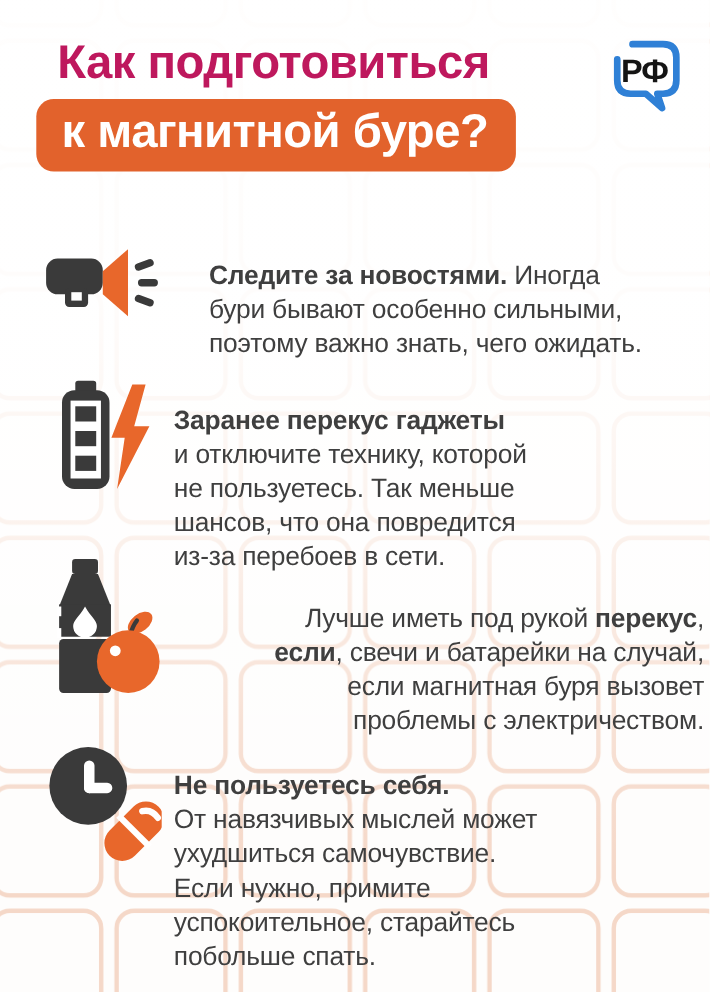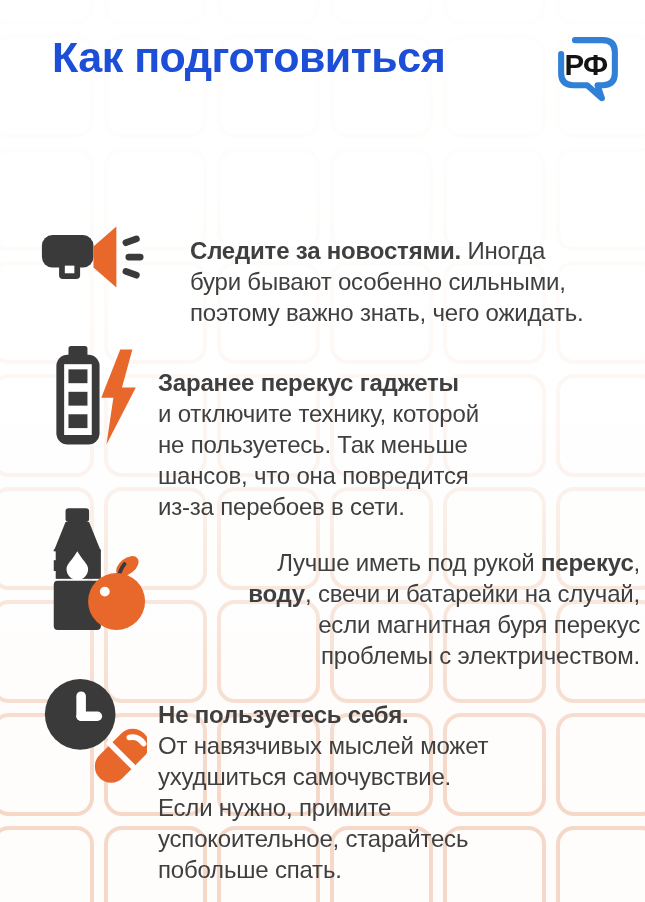--- a/index.html
+++ b/index.html
@@ -15,21 +15,21 @@
     position:absolute;left:0;top:0;width:645px;height:902px;
     background:linear-gradient(180deg,
       rgba(255,255,255,.97) 0%,
       rgba(255,255,255,.93) 30%,
       rgba(255,255,255,.70) 52%,
       rgba(255,255,255,.25) 72%,
       rgba(255,255,255,0) 88%);
   }
   .title{
     position:absolute;left:52px;top:33px;
-    font-size:43px;font-weight:700;color:#1d4ed8;
+    font-size:43px;font-weight:700;color:#be185d;
     letter-spacing:-0.5px;white-space:nowrap;
   }
   .title-box{
     position:absolute;left:33px;top:90px;
     display:inline-block;
     background:#e2622c;color:#ffffff;
     font-size:43px;font-weight:700;
     padding:6px 25px 11px 23px;border-radius:16px;
     letter-spacing:-0.5px;white-space:nowrap;
   }
@@ -60,20 +60,21 @@
     <defs>
       <pattern id="tiles" width="113" height="113" patternUnits="userSpaceOnUse" patternTransform="translate(-14,30)">
         <rect x="7" y="7" width="99" height="99" rx="16" fill="none" stroke="#f5d8c8" stroke-width="4"></rect>
       </pattern>
     </defs>
     <rect width="645" height="902" fill="url(#tiles)"></rect>
   </svg>
   <div class="bg-fade"></div>
 
   <div class="title">Как подготовиться</div>
+  <div class="title-box">к магнитной буре?</div>
 
   <svg class="logo" width="78" height="80" viewBox="0 0 90 90">
     <path d="M30,14 H62 Q76,14 76,28 V52 Q76,66 62,66 H56 L61,81 L44,66 H28 Q14,66 14,52 V30" fill="none" stroke="#2f80d6" stroke-width="7" stroke-linecap="round" stroke-linejoin="round"></path>
     <text x="18" y="54" font-size="34" font-weight="bold" fill="#141414" font-family="Liberation Sans, sans-serif" letter-spacing="-1">РФ</text>
   </svg>
 
   <svg id="icon1" class="icon" width="105" height="80" viewBox="0 0 110 80">
     <rect x="2" y="16" width="54" height="34" rx="11" fill="#3a3a3a"></rect>
     <rect x="20" y="44" width="22" height="18" rx="4" fill="#3a3a3a"></rect>
     <rect x="26" y="48" width="10" height="8" fill="#ffffff"></rect>
@@ -115,22 +116,22 @@
     <rect x="14" y="76" width="48" height="50" rx="4" fill="#3a3a3a"></rect>
     <rect x="12" y="46" width="4" height="9" fill="#ffffff"></rect>
     <rect x="12" y="66" width="4" height="9" fill="#ffffff"></rect>
     <ellipse cx="89" cy="61" rx="13" ry="8" transform="rotate(-38 89 61)" fill="#e8672b"></ellipse>
     <path d="M80,72 Q82,64 86,59" stroke="#3a3a3a" stroke-width="4" fill="none" stroke-linecap="round"></path>
     <circle cx="78" cy="97" r="29" fill="#e8672b"></circle>
     <circle cx="66" cy="87" r="5" fill="#ffffff"></circle>
   </svg>
   <div id="text3" class="section-text">
     <span>Лучше иметь под рукой </span><span class="b">перекус</span><span>,
-</span><span class="b">воду</span><span>, свечи и батарейки на случай,
-если магнитная буря перекус
+</span><span class="b">если</span><span>, свечи и батарейки на случай,
+если магнитная буря вызовет
 проблемы с электричеством.</span>
   </div>
 
   <svg id="icon4" class="icon" width="105" height="112" viewBox="0 0 110 117">
     <circle cx="40" cy="40" r="37" fill="#3a3a3a"></circle>
     <g stroke="#ffffff" stroke-width="10" stroke-linecap="round">
       <line x1="41" y1="42" x2="41" y2="21"></line>
       <line x1="41" y1="42" x2="58" y2="42"></line>
     </g>
     <g transform="rotate(45 83 84)">

